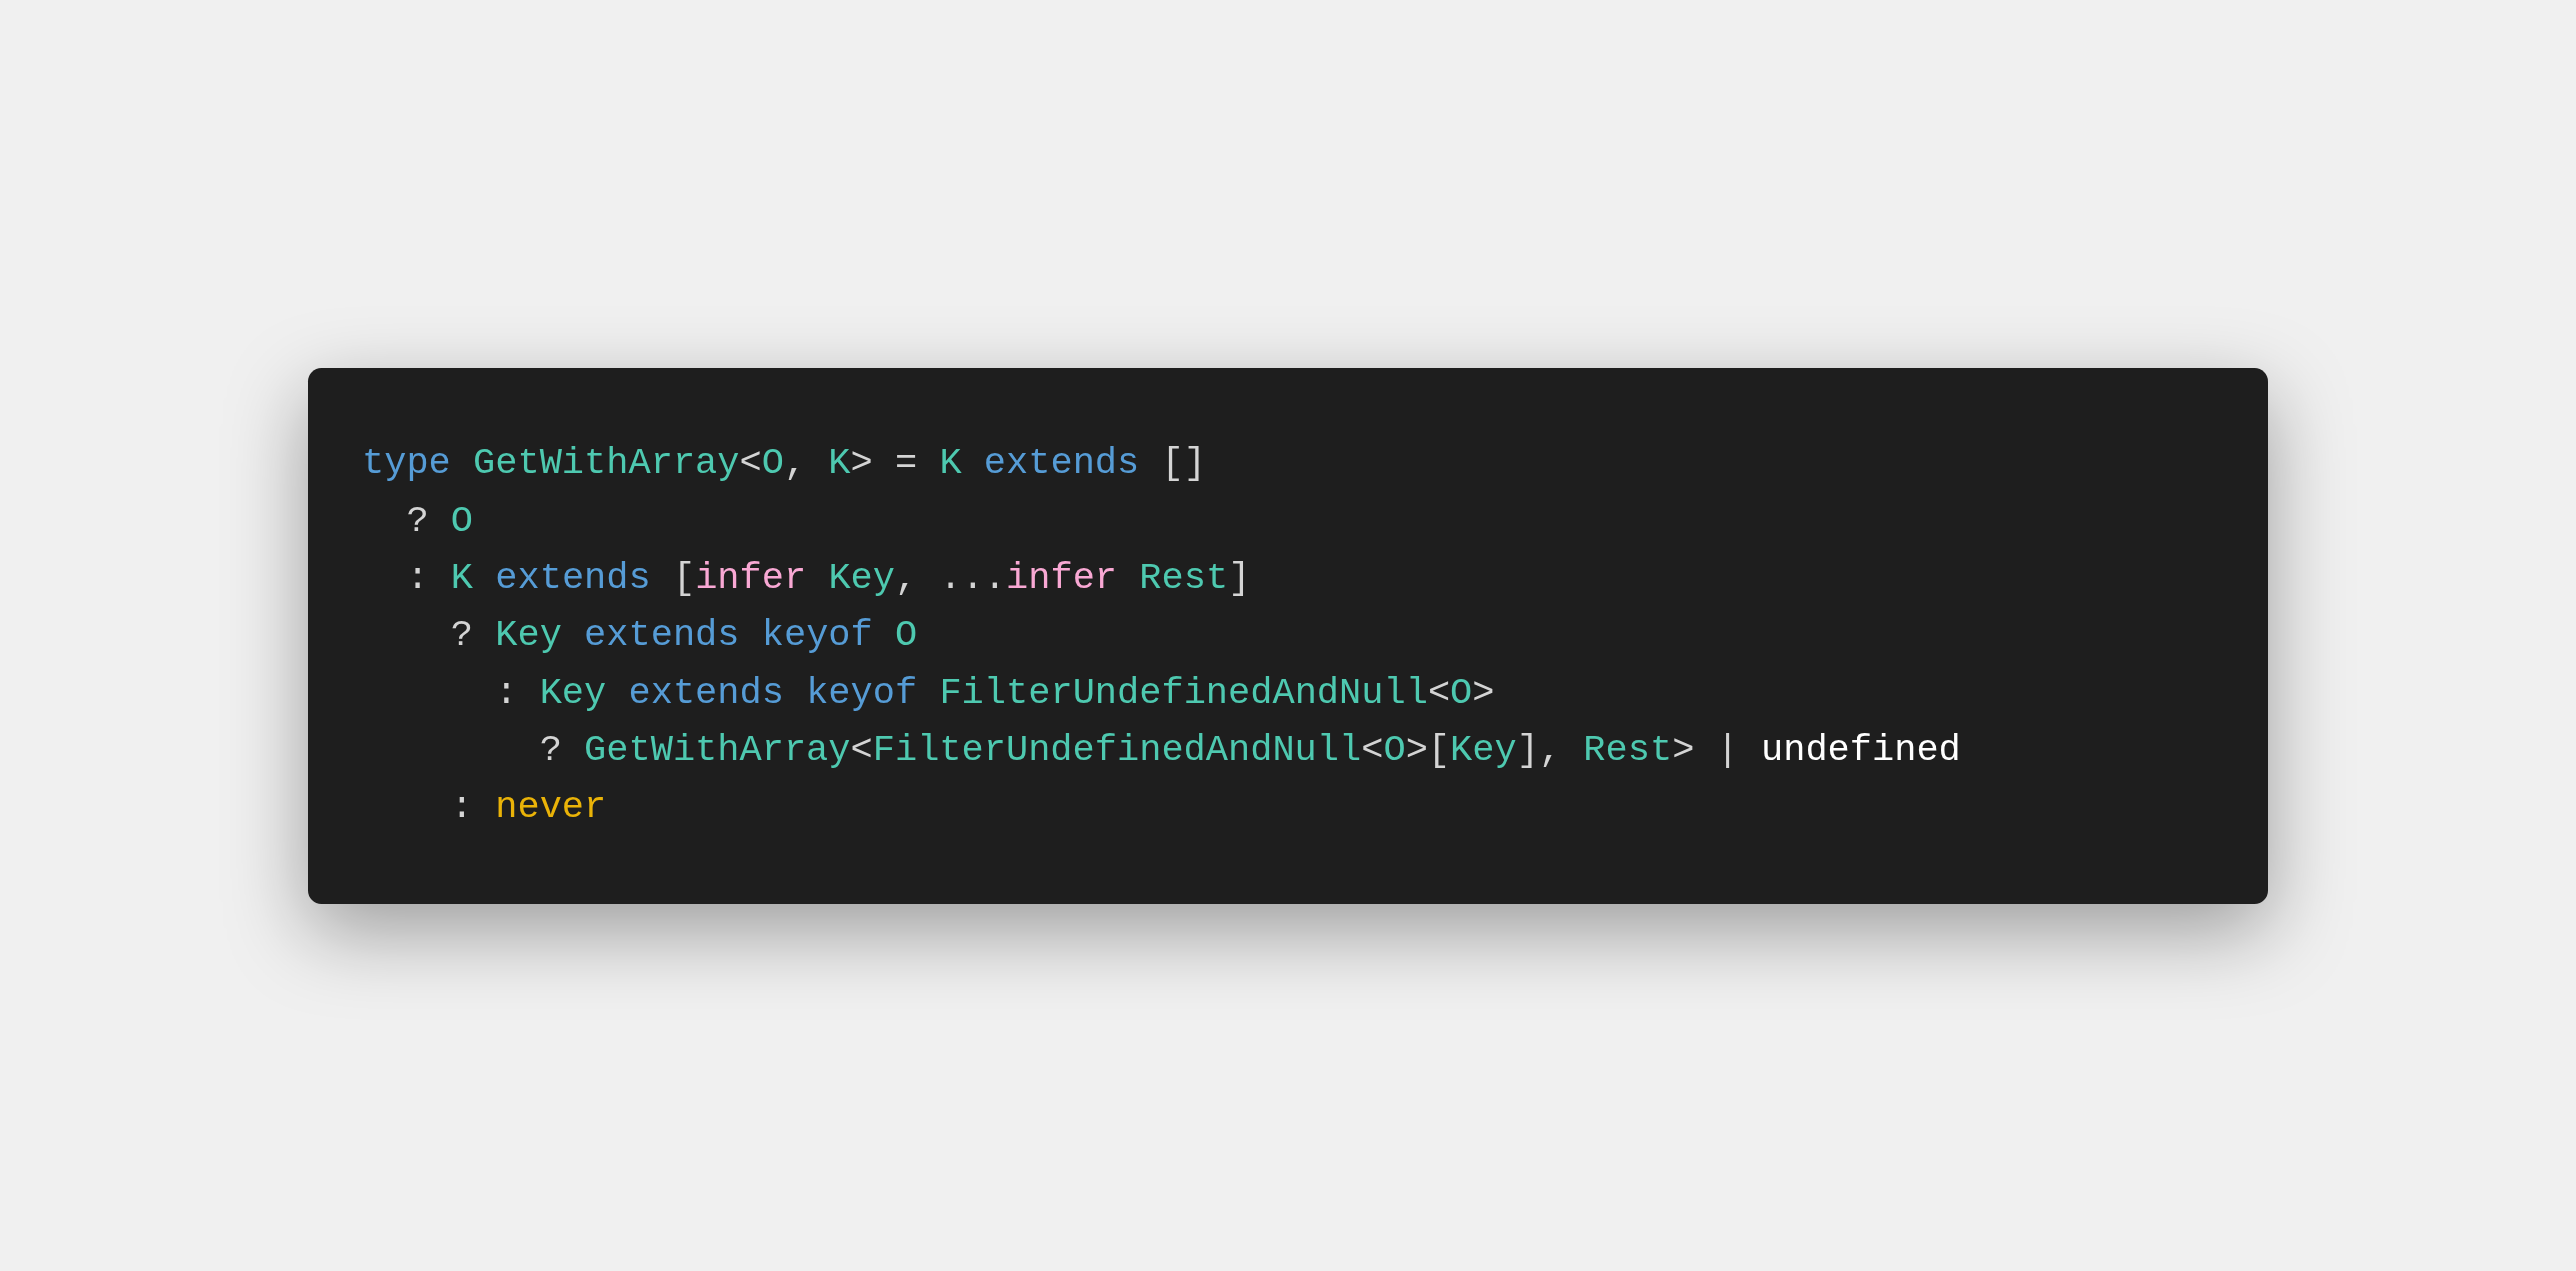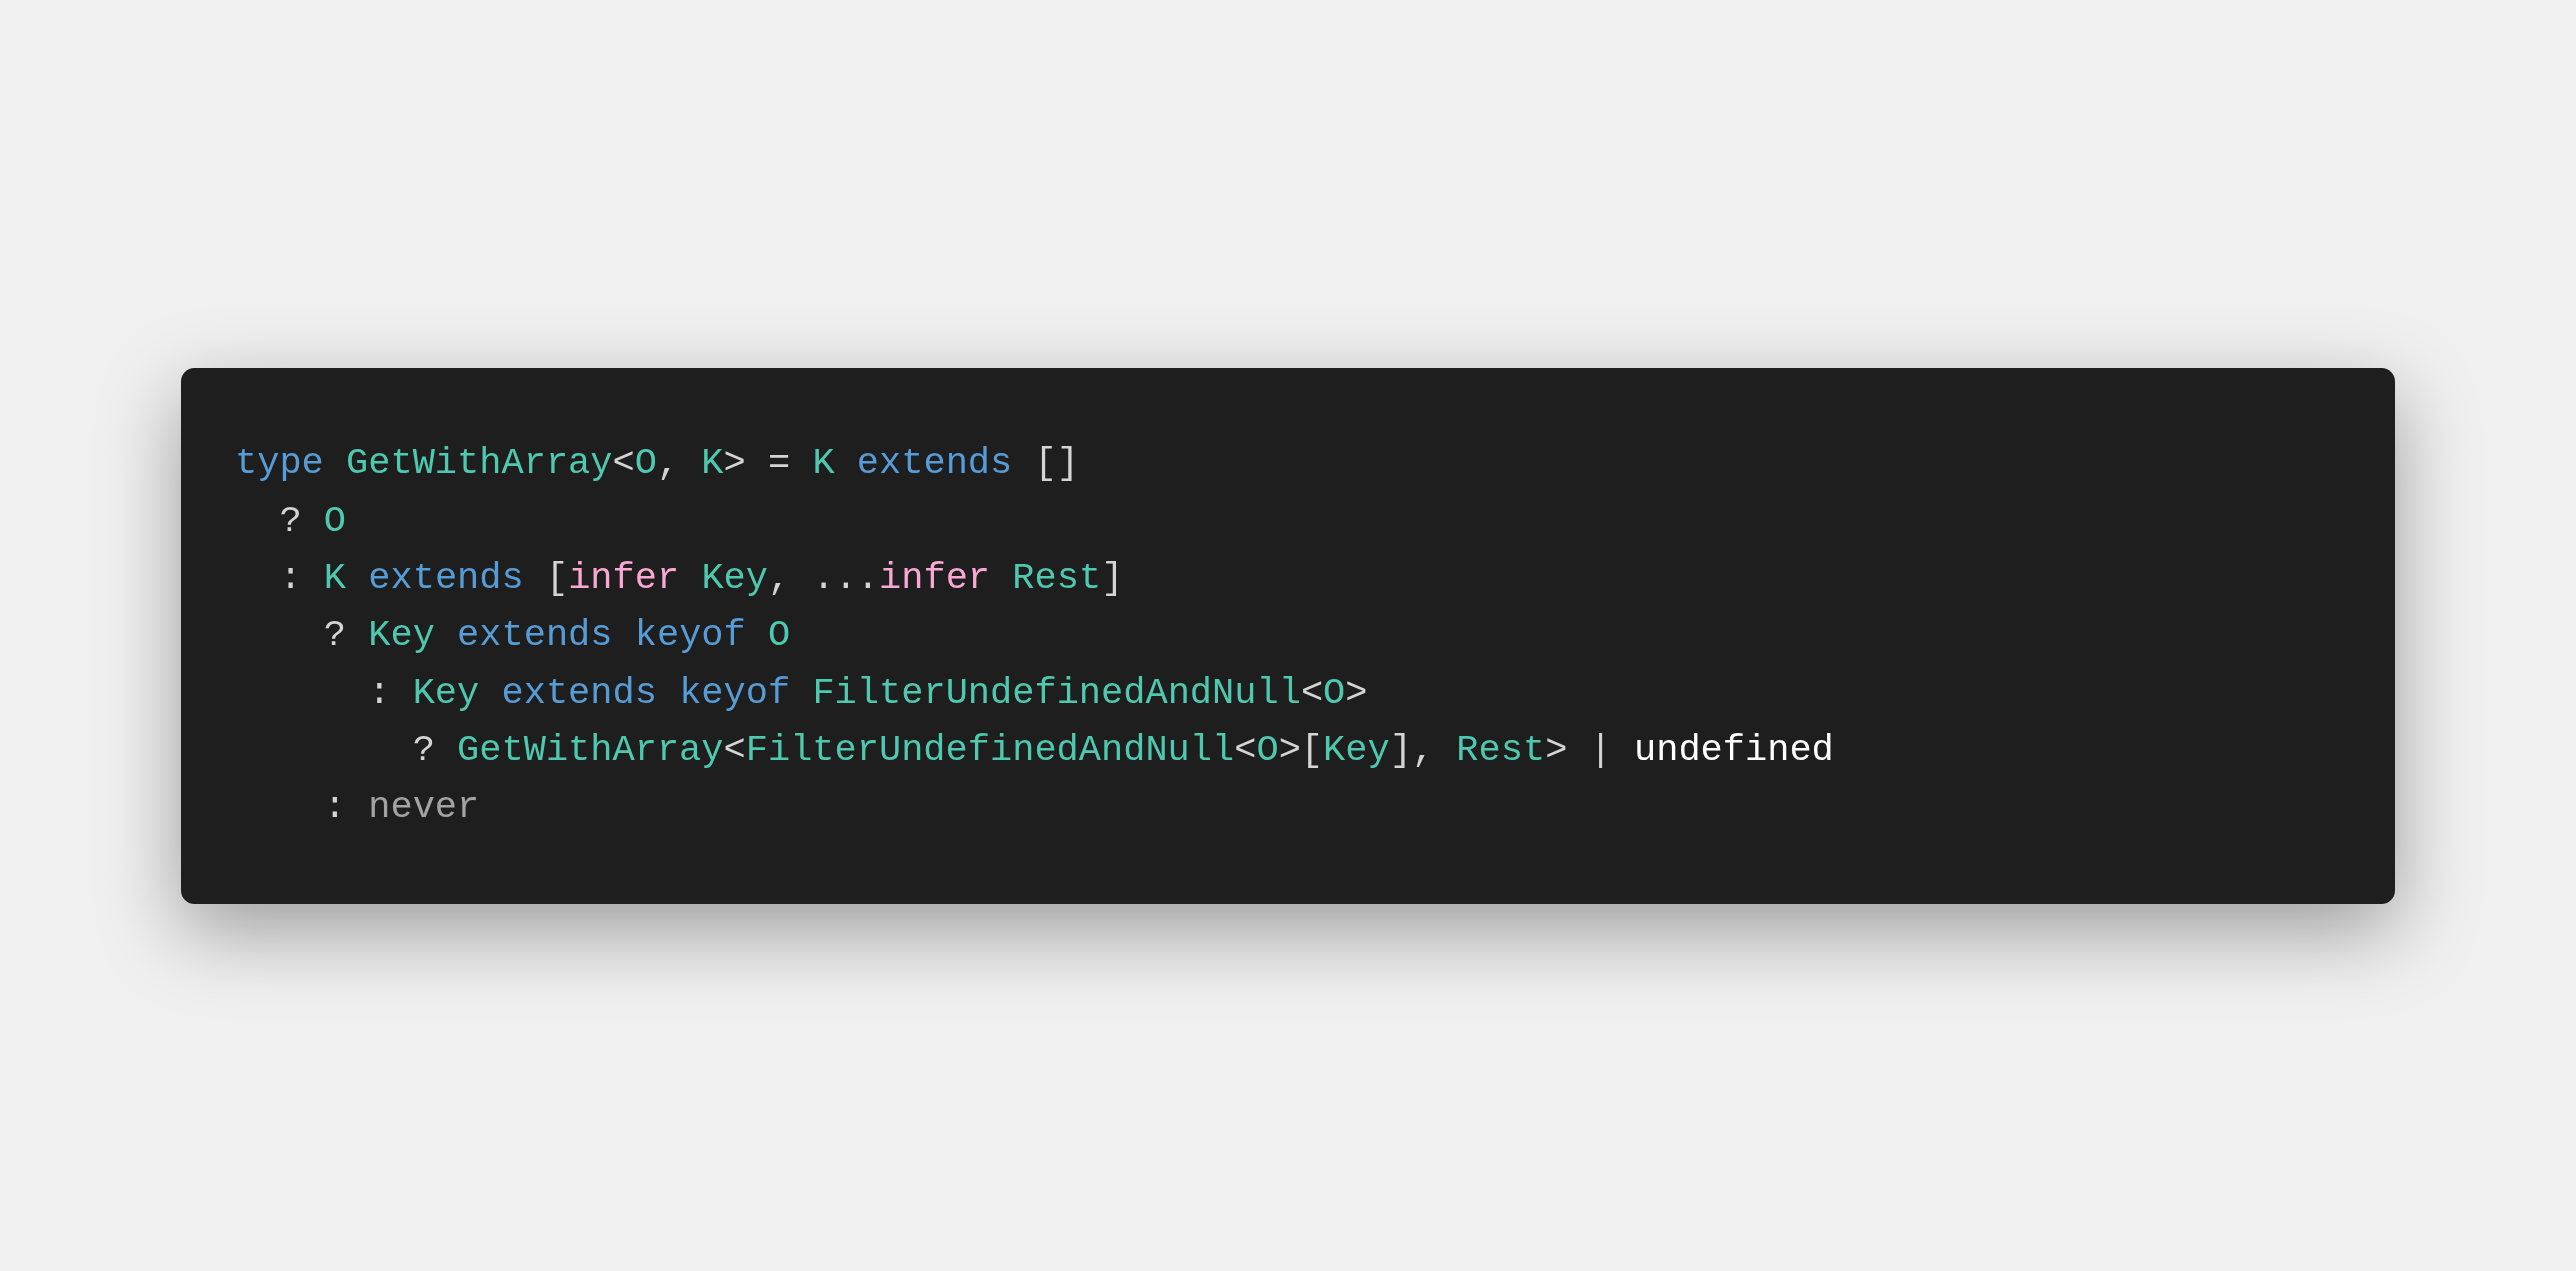--- a/index.html
+++ b/index.html
@@ -14,34 +14,34 @@
       display: flex;
       align-items: center;
       justify-content: center;
       font-family: "SF Mono", "Monaco", "Menlo", "Consolas", "Courier New", monospace;
     }
     .code-container {
       background: #1e1e1e;
       border-radius: 13.4px;
       padding: 67px 54px;
       box-shadow: 0 27px 81px rgba(0,0,0,0.35);
-      width: 2214px;
+      width: 1960px;
     }
     .code-line {
       font-size: 37px;
       line-height: 1.55;
       white-space: pre;
       color: #d4d4d4;
     }
     .kw-type { color: #569cd6; }
     .kw-extends { color: #569cd6; }
     .kw-infer { color: #f9a8d4; }
     .kw-keyof { color: #569cd6; }
     .kw-undefined { color: #ffffff; }
-    .kw-never { color: #a3a3a3; }
+    .kw-never { color: #eab308; }
     .type-name { color: #4ec9b0; }
     .type-param { color: #4ec9b0; }
     .punct { color: #d4d4d4; }
   </style>
 </head>
 <body>
 
 <div class="code-container">
   <div id="code-content">
       <div class="code-line"><span class="punct"></span><span class="kw-type">type</span><span class="punct"> </span><span class="type-name">GetWithArray</span><span class="punct">&lt;</span><span class="type-param">O</span><span class="punct">, </span><span class="type-param">K</span><span class="punct">&gt; = </span><span class="type-param">K</span><span class="punct"> </span><span class="kw-extends">extends</span><span class="punct"> []</span></div>

